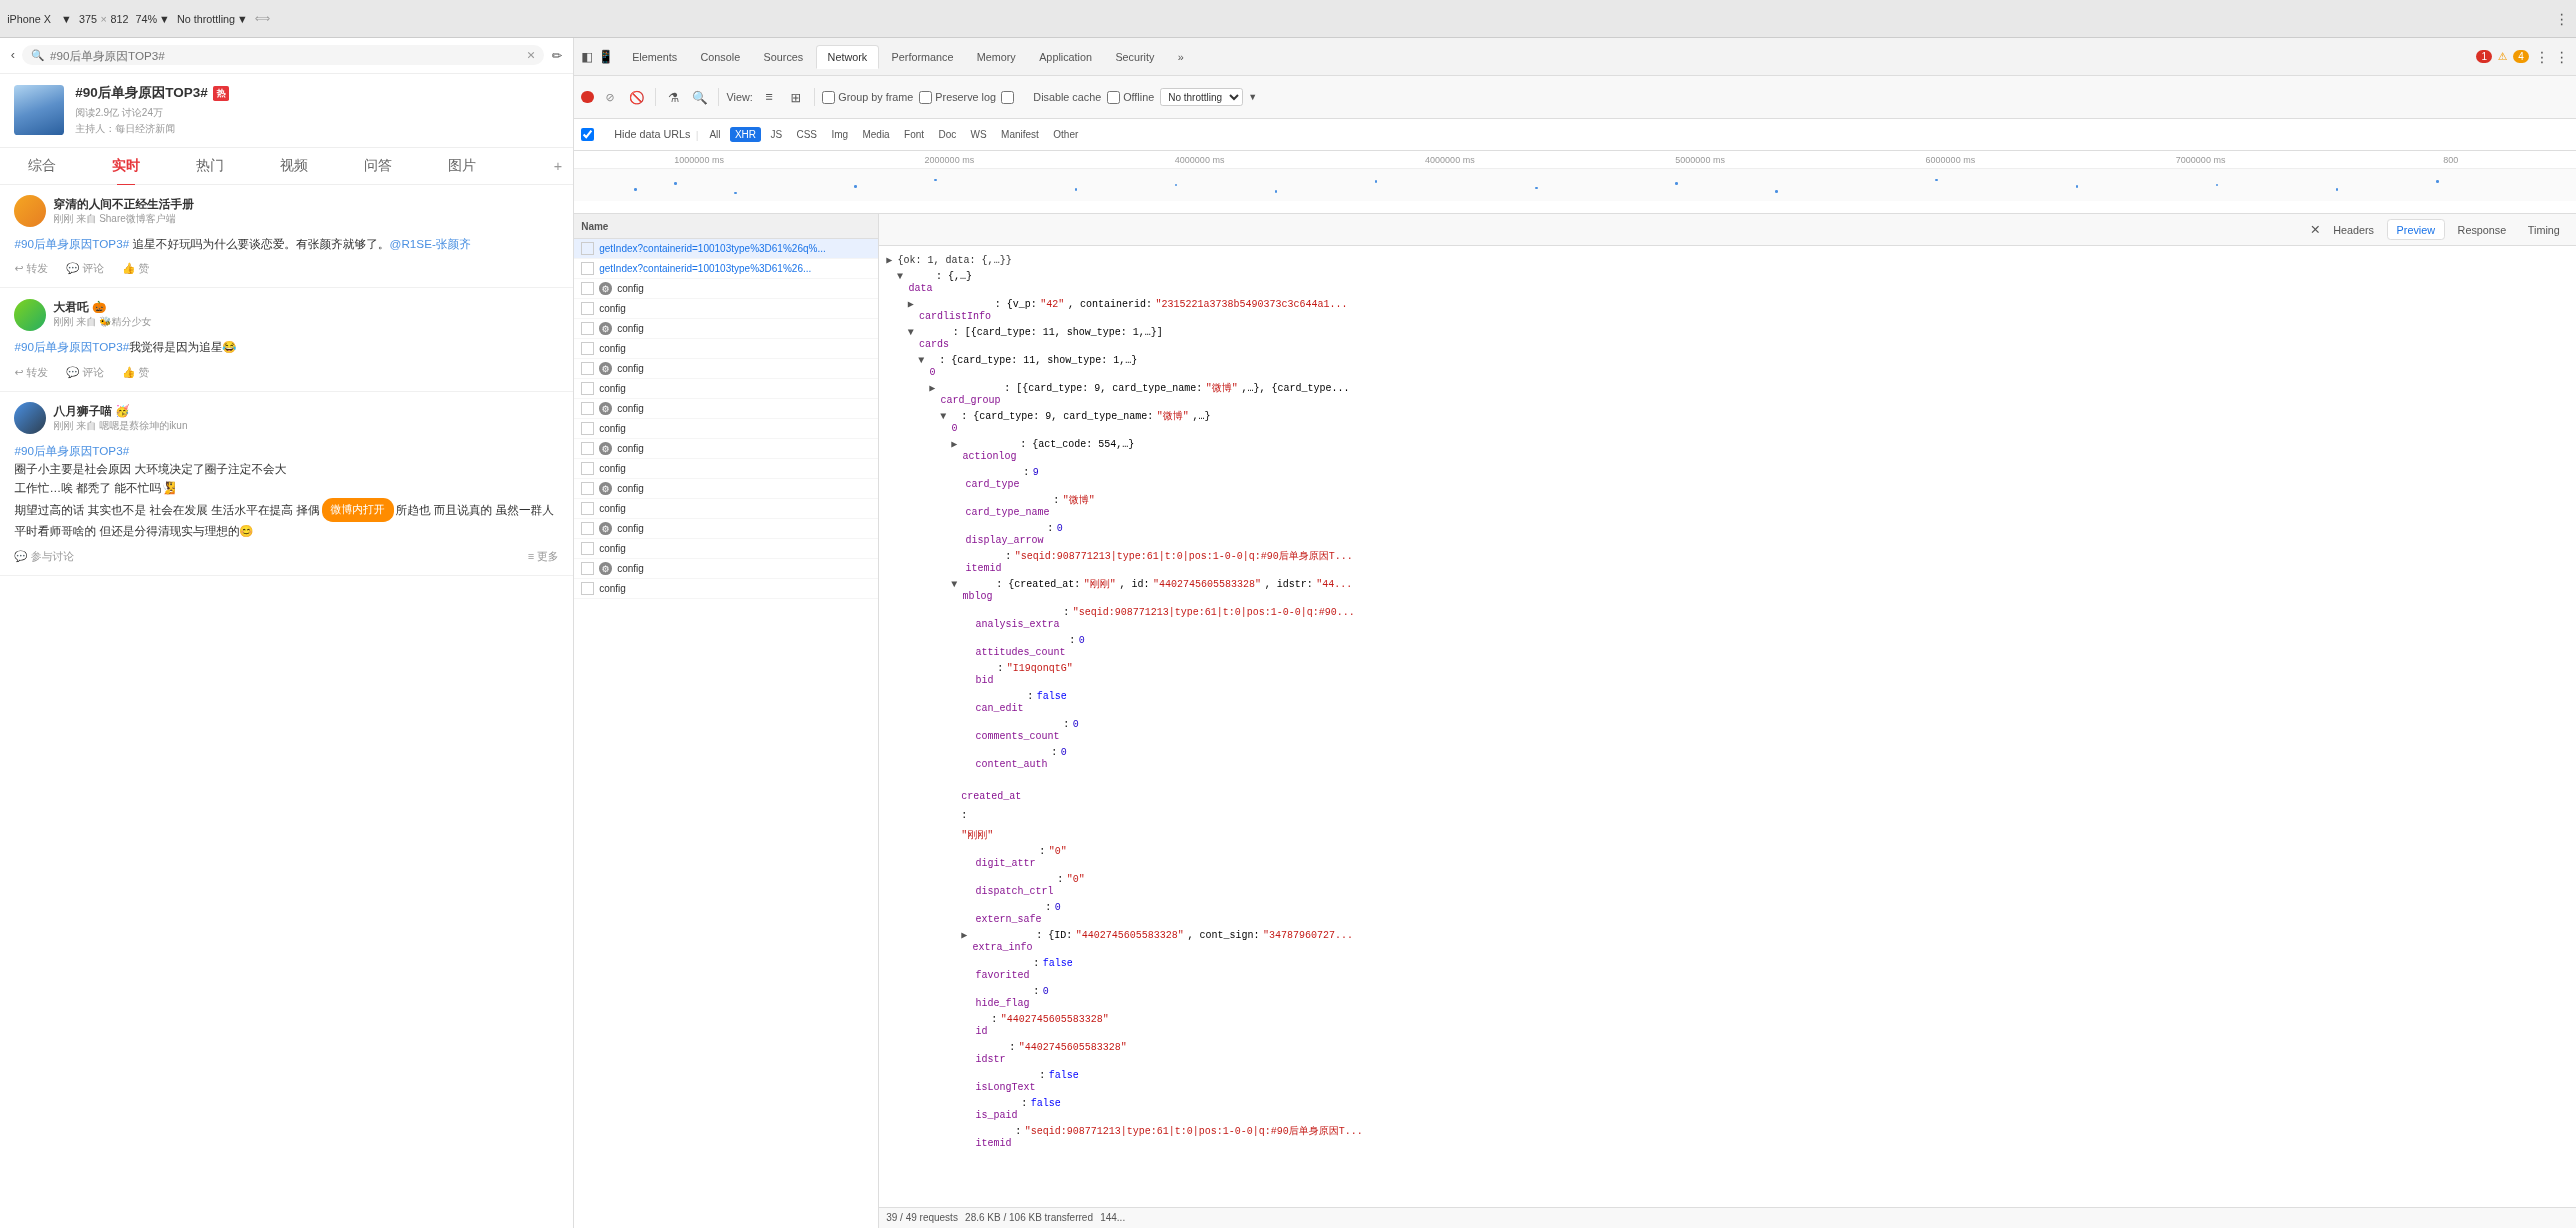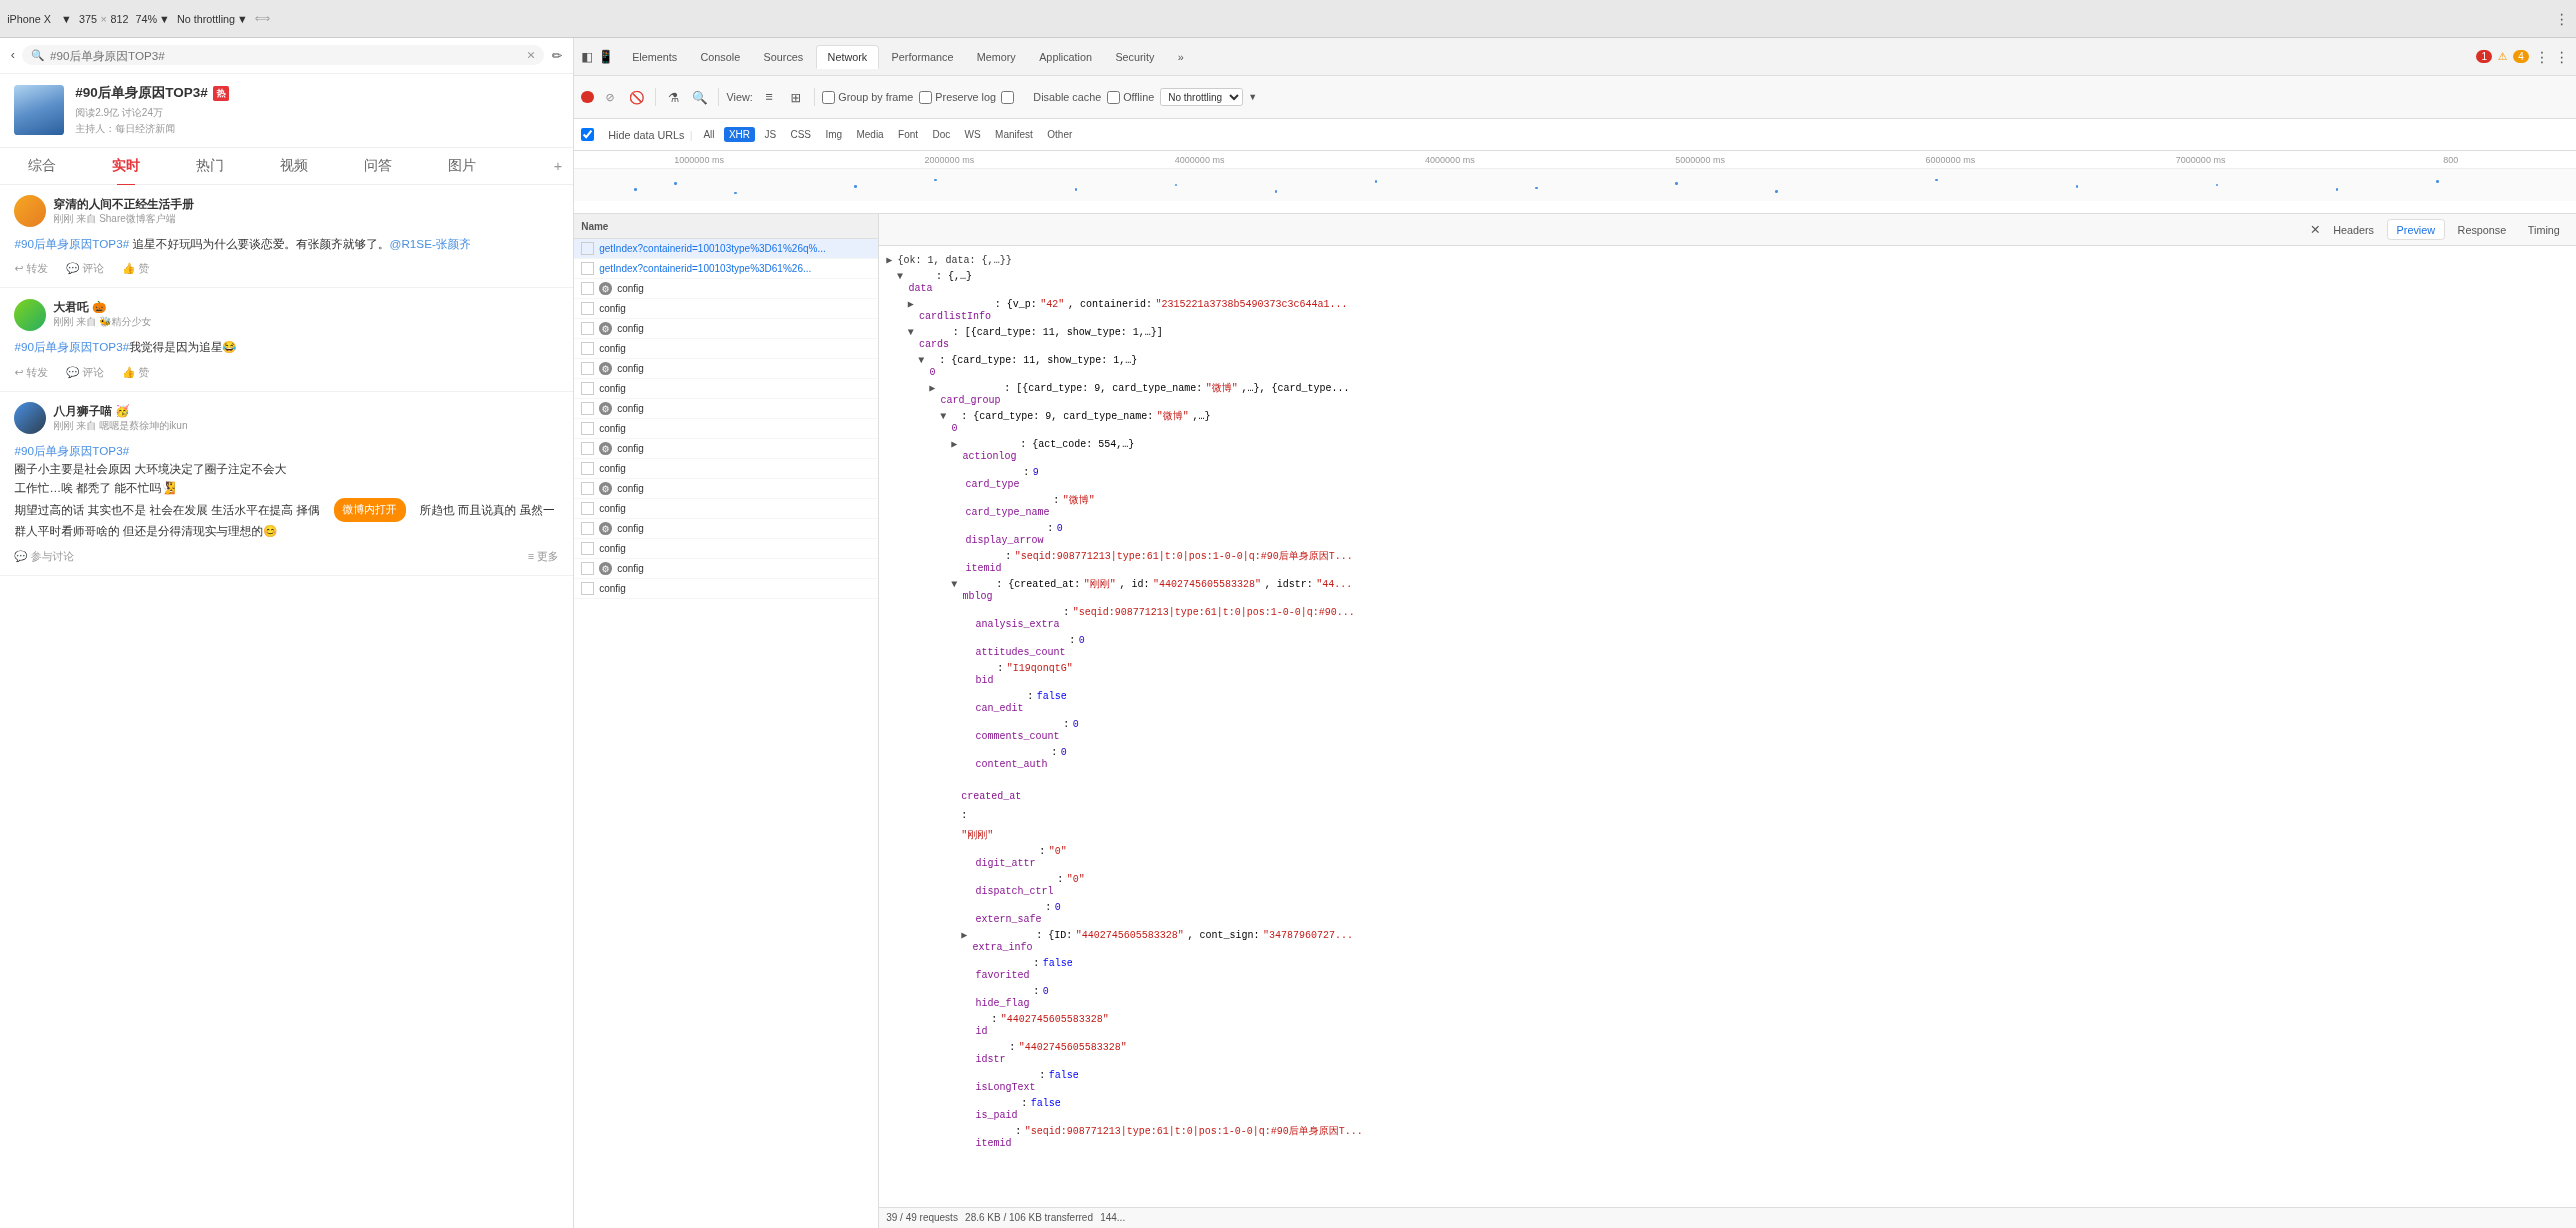--- a/index.html
+++ b/index.html
@@ -636,21 +636,21 @@
           <div class="avatar avatar-img-3"></div>
           <div class="feed-user-info">
             <div class="feed-username">八月狮子喵 🥳</div>
             <div class="feed-meta">刚刚 来自 嗯嗯是蔡徐坤的ikun</div>
           </div>
         </div>
         <div class="feed-content-long">
           <span class="feed-link">#90后单身原因TOP3#</span><br>
           圈子小主要是社会原因 大环境决定了圈子注定不会大<br>
           工作忙…唉 都秃了 能不忙吗🧏<br>
-          期望过高的话 其实也不是 社会在发展 生活水平在提高 择偶<span class="orange-btn" style="margin:0 14px;">微博内打开</span>所趋也 而且说真的 虽然一群人平时看师哥啥的 但还是分得清现实与理想的😊
+          期望过高的话 其实也不是 社会在发展 生活水平在提高 择偶<span class="orange-btn" style="margin:0 2px;">微博内打开</span>所趋也 而且说真的 虽然一群人平时看师哥啥的 但还是分得清现实与理想的😊
         </div>
         <div class="feed-actions">
           <span class="action-btn">💬 参与讨论</span>
           <span class="action-btn" style="margin-left:auto;">≡ 更多</span>
         </div>
       </div>
 
     </div>
   </div>
 
@@ -706,21 +706,21 @@
         <input type="checkbox" style="">
         <span>Offline</span>
       </label>
       <select class="nt-select">
         <option>No throttling</option>
       </select>
       <span style="font-size:9px;color:#555;">▼</span>
     </div>
 
     <div class="filter-bar">
-      <label style="display:flex;align-items:center;gap:14px;font-size:10.8px;color:#555;white-space:nowrap;">
+      <label style="display:flex;gap:20px;font-size:10.8px;color:#555;white-space:nowrap;">
         <input type="checkbox" checked="" class="hide-data-cb" style="">
         <span>Hide data URLs</span>
       </label>
       <span style="color:#ddd;margin:0 1.8px;">|</span>
       <span class="filter-type-btn">All</span>
       <span class="filter-type-xhr">XHR</span>
       <span class="filter-type-btn">JS</span>
       <span class="filter-type-btn">CSS</span>
       <span class="filter-type-btn">Img</span>
       <span class="filter-type-btn">Media</span>

